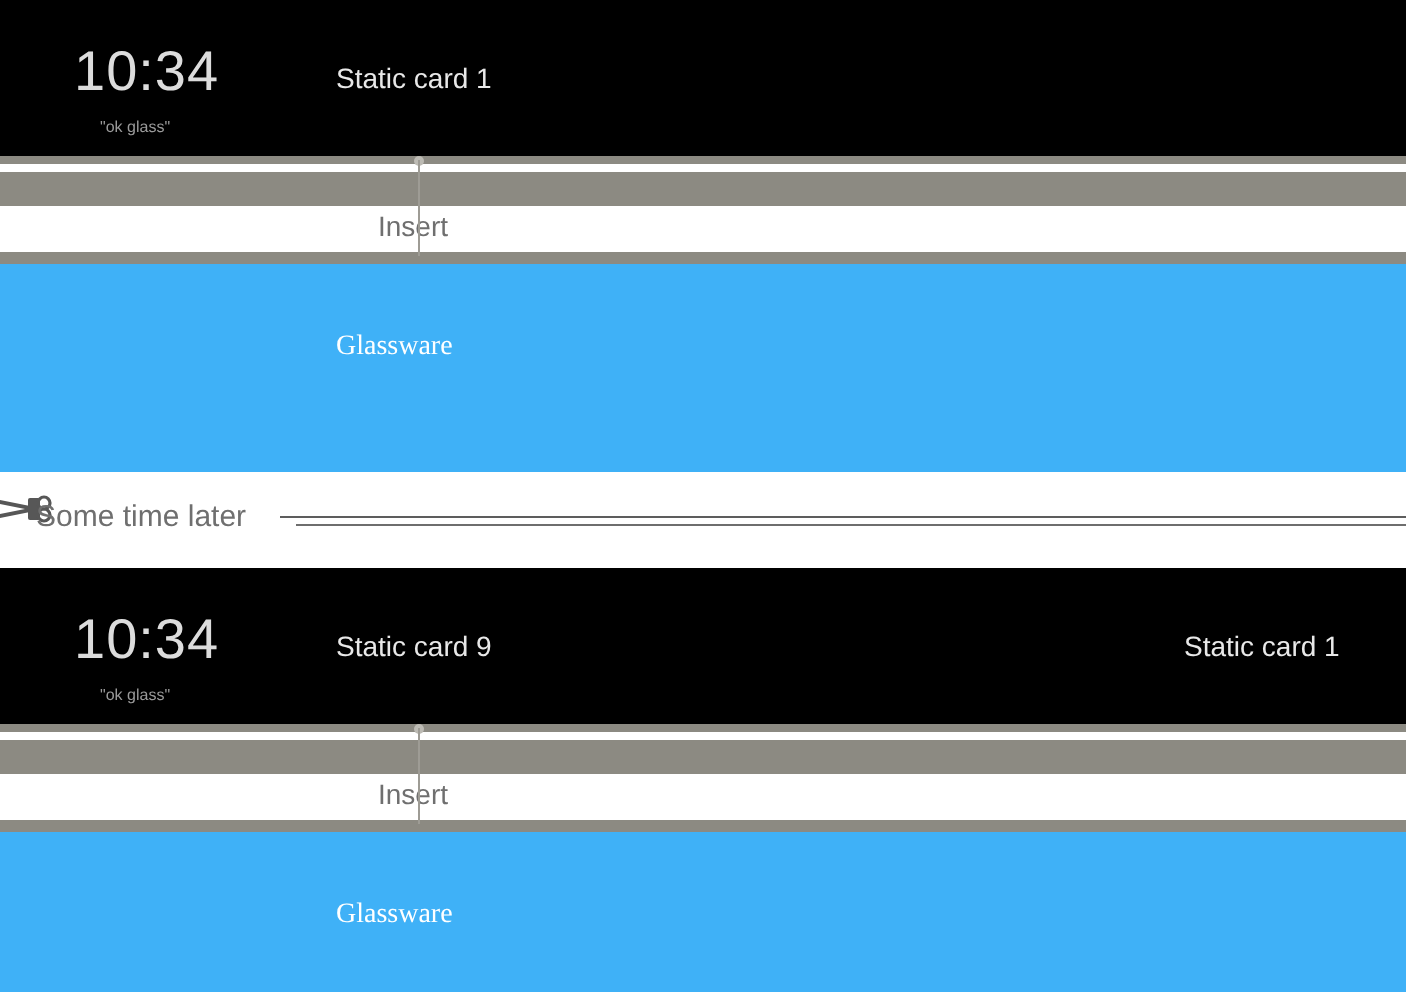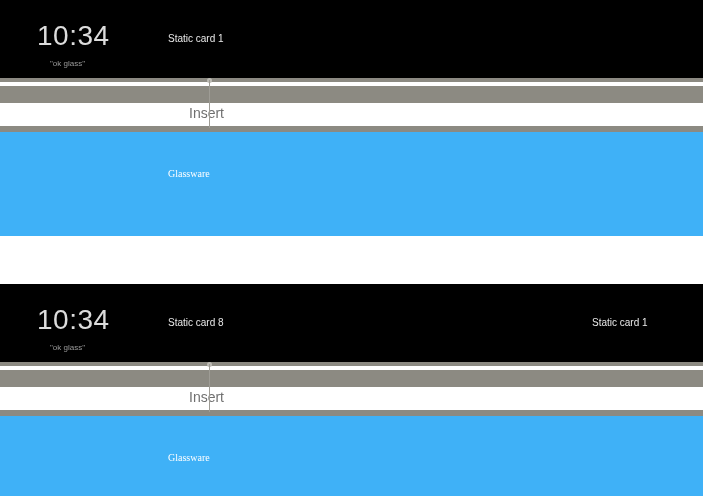--- a/index.html
+++ b/index.html
@@ -60,21 +60,21 @@
     left: 50px;
     color: #9a9a9a;
     font-size: 8px;
     line-height: 9px;
     white-space: nowrap;
   }
 
   
   .card-label {
     position: absolute;
-    font-size: 10px;
+    font-size: 14px;
     line-height: 16px;
     white-space: nowrap;
   }
   .label-dark {
     color: #e8e8e8;
   }
   .label-white {
     color: #ffffff;
     font-family: Liberation Serif, serif;
   }
@@ -164,25 +164,44 @@
   <div class="band gray-bar" style="top:126px; height:6px;"></div>
 
   <div class="notch" style="left:207px; top:78px;"></div>
   <div class="tick" style="left:209px; top:80px; height:48px; background:#9e9c95;"></div>
   <div class="tick" style="left:0px; top:82px; width:180px; height:2px; background:#ffffff;"></div>
 
   <div class="band blue-card" style="top:132px; height:104px;"></div>
   <div class="card-label label-white" style="left:168px; top:166px;">Glassware</div>
   <div class="tick" style="left:0px; top:126px; width:124px; height:6px; background:#8c8a82;"></div>
 
+  <div class="cut-row" style="top:240px;">
+
+    <span class="scissors">
+      <svg width="26" height="18" viewBox="0 0 26 18" xmlns="http://www.w3.org/2000/svg">
+        <g fill="#575757">
+          <path d="M0 5 L15 8 L15 10 L0 7 Z"></path>
+          <path d="M0 12 L15 9 L15 11 L0 14 Z"></path>
+          <rect x="14" y="4" width="6" height="11" rx="1"></rect>
+        </g>
+        <circle cx="22" cy="6.5" r="3" fill="none" stroke="#575757" stroke-width="1.6"></circle>
+        <circle cx="22" cy="12.5" r="3" fill="none" stroke="#575757" stroke-width="1.6"></circle>
+      </svg>
+    </span>
+
+    <span class="cut-text">Some time later</span>
+
+    <span class="cut-line"></span>
+    <span class="cut-line2"></span>
+  </div>
 
   <div class="band glass-screen" style="top:284px; height:78px;"></div>
   <div class="clock" style="top:306px;">10:34</div>
   <div class="okglass" style="top:343px;">"ok glass"</div>
-  <div class="card-label label-dark" style="left:168px; top:315px;">Static card 8</div>
+  <div class="card-label label-dark" style="left:168px; top:315px;">Static card 9</div>
   <div class="card-label label-dark" style="left:592px; top:315px;">Static card 1</div>
 
   <div class="band gray-thin" style="top:362px; height:4px;"></div>
   <div class="band white-strip" style="top:366px; height:4px;"></div>
 
   <div class="band gray-bar" style="top:370px; height:17px;"></div>
 
   <div class="band white-strip" style="top:387px; height:23px;"></div>
   <div class="insert-label" style="left:189px; top:389px;">Insert</div>
 

